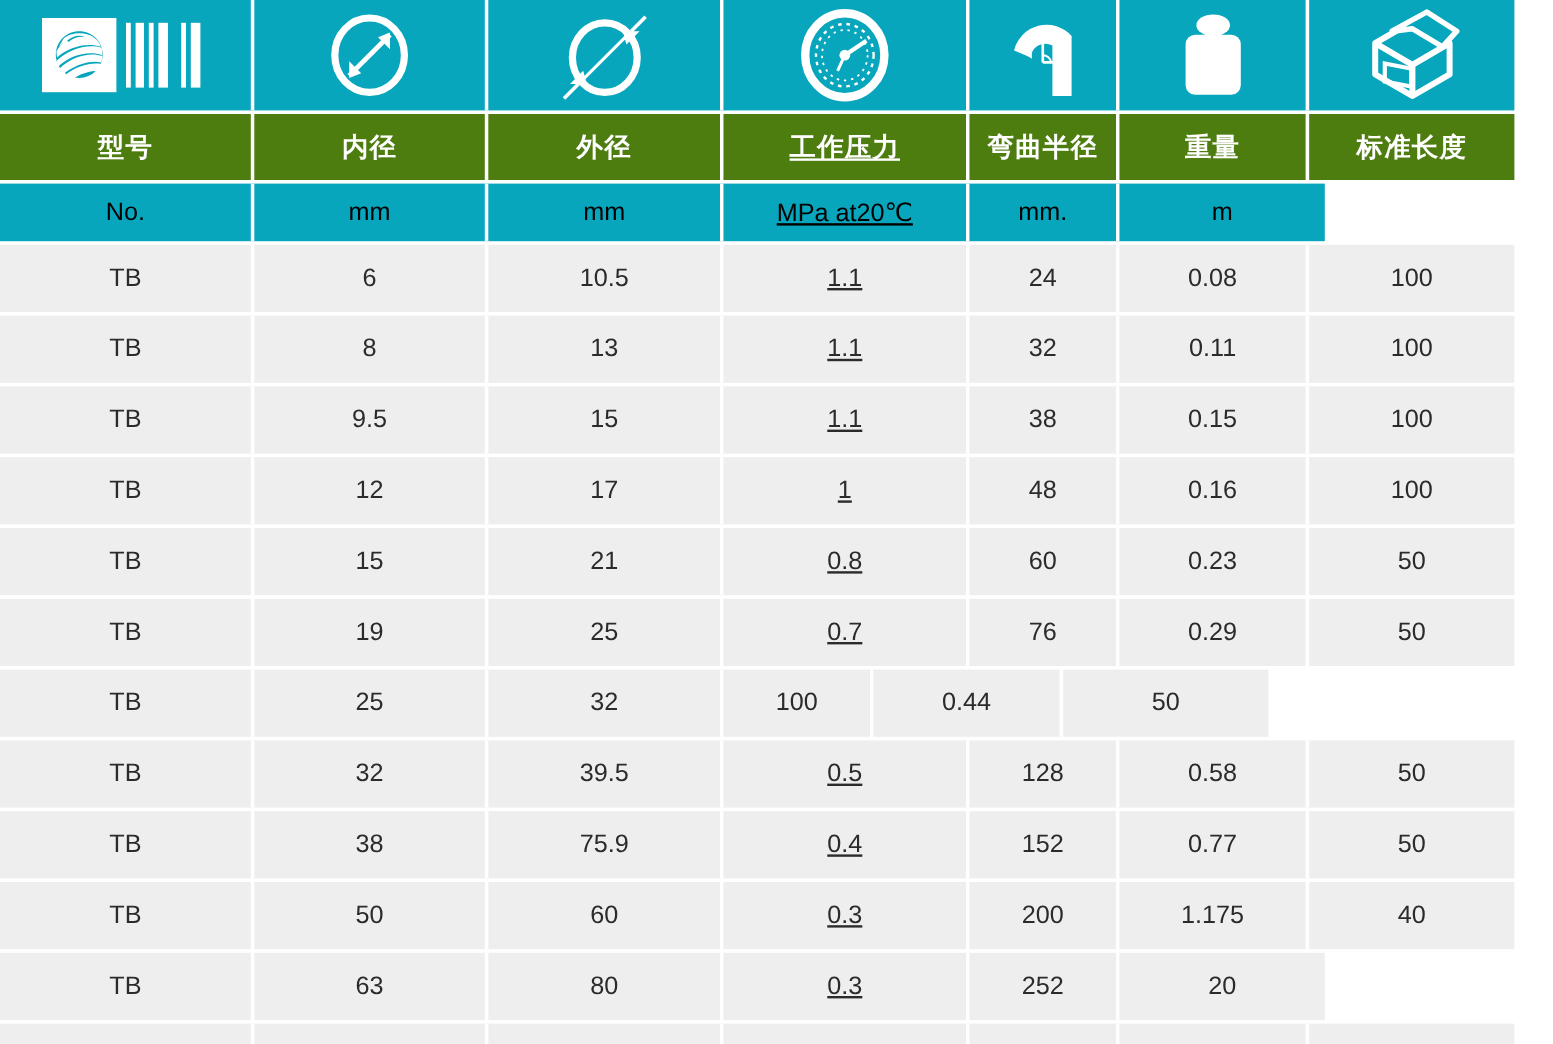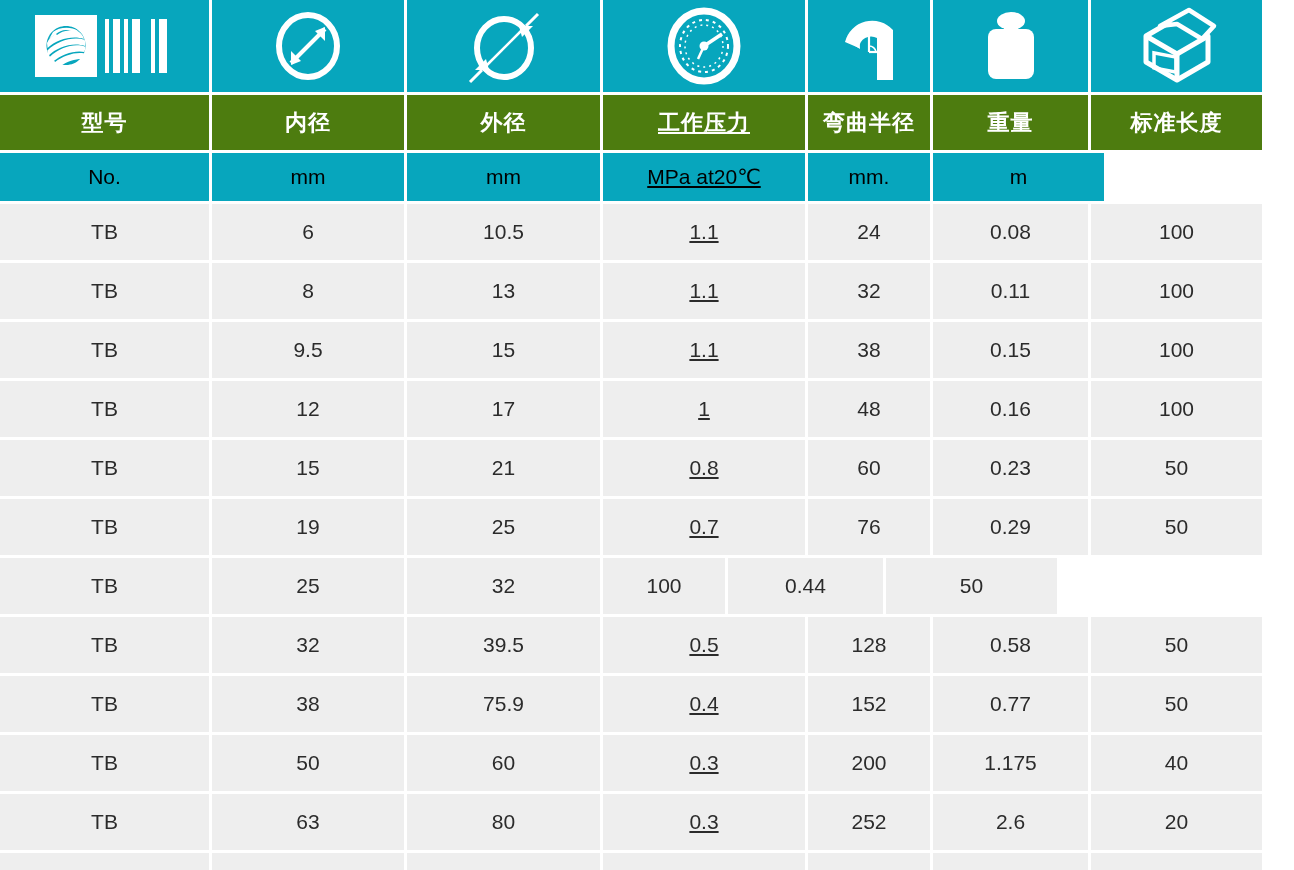--- a/index.html
+++ b/index.html
@@ -312,21 +312,20 @@
         <div class="cell c4">200</div>
         <div class="cell c5">1.175</div>
         <div class="cell c6">40</div>
       </div>
       <div class="row row-data">
         <div class="cell c0">TB</div>
         <div class="cell c1">63</div>
         <div class="cell c2">80</div>
         <div class="cell c3">0.3</div>
         <div class="cell c4">252</div>
-        <div class="cell c5">2.6</div>
         <div class="cell c6">20</div>
       </div>
       <div class="row row-data">
         <div class="cell c0">TB</div>
         <div class="cell c1">75</div>
         <div class="cell c2">92</div>
         <div class="cell c3">0.3</div>
         <div class="cell c4">300</div>
         <div class="cell c5">3</div>
         <div class="cell c6">20</div>

